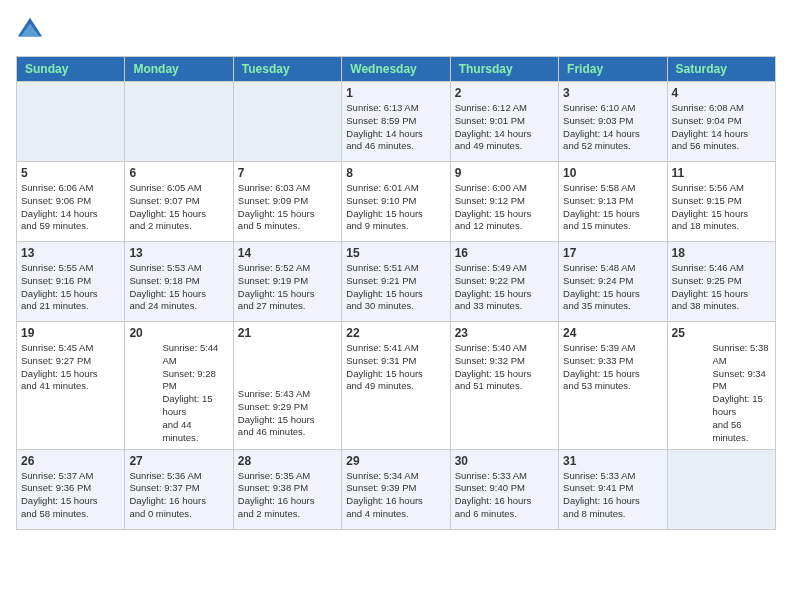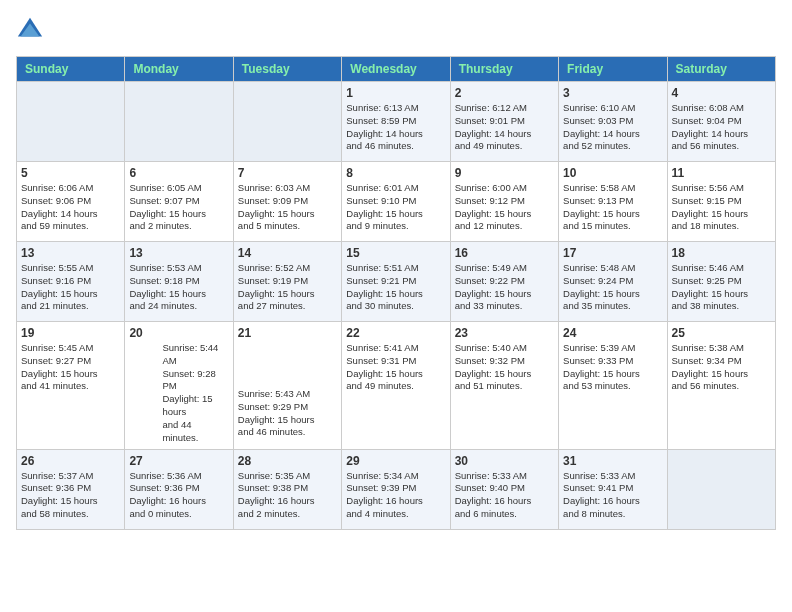--- a/index.html
+++ b/index.html
@@ -301,38 +301,38 @@
         </td>
         <td>
           <span class="day-number">24</span>
           <div class="day-info" style="white-space: pre-line;">Sunrise: 5:39 AM
 Sunset: 9:33 PM
 Daylight: 15 hours
 and 53 minutes.</div>
         </td>
         <td>
           <span class="day-number">25</span>
-          <div class="day-info" style="white-space: pre-line;">Sunrise: 5:38 AM
+          <div class="day-info" style="white-space: pre-line; margin-left: 41px;">Sunrise: 5:38 AM
 Sunset: 9:34 PM
 Daylight: 15 hours
 and 56 minutes.</div>
         </td>
       </tr>
       <tr>
         <td>
           <span class="day-number">26</span>
           <div class="day-info" style="white-space: pre-line;">Sunrise: 5:37 AM
 Sunset: 9:36 PM
 Daylight: 15 hours
 and 58 minutes.</div>
         </td>
         <td>
           <span class="day-number">27</span>
           <div class="day-info" style="white-space: pre-line;">Sunrise: 5:36 AM
-Sunset: 9:36 PM
+Sunset: 9:37 PM
 Daylight: 16 hours
 and 0 minutes.</div>
         </td>
         <td>
           <span class="day-number">28</span>
           <div class="day-info" style="white-space: pre-line;">Sunrise: 5:35 AM
 Sunset: 9:38 PM
 Daylight: 16 hours
 and 2 minutes.</div>
         </td>

